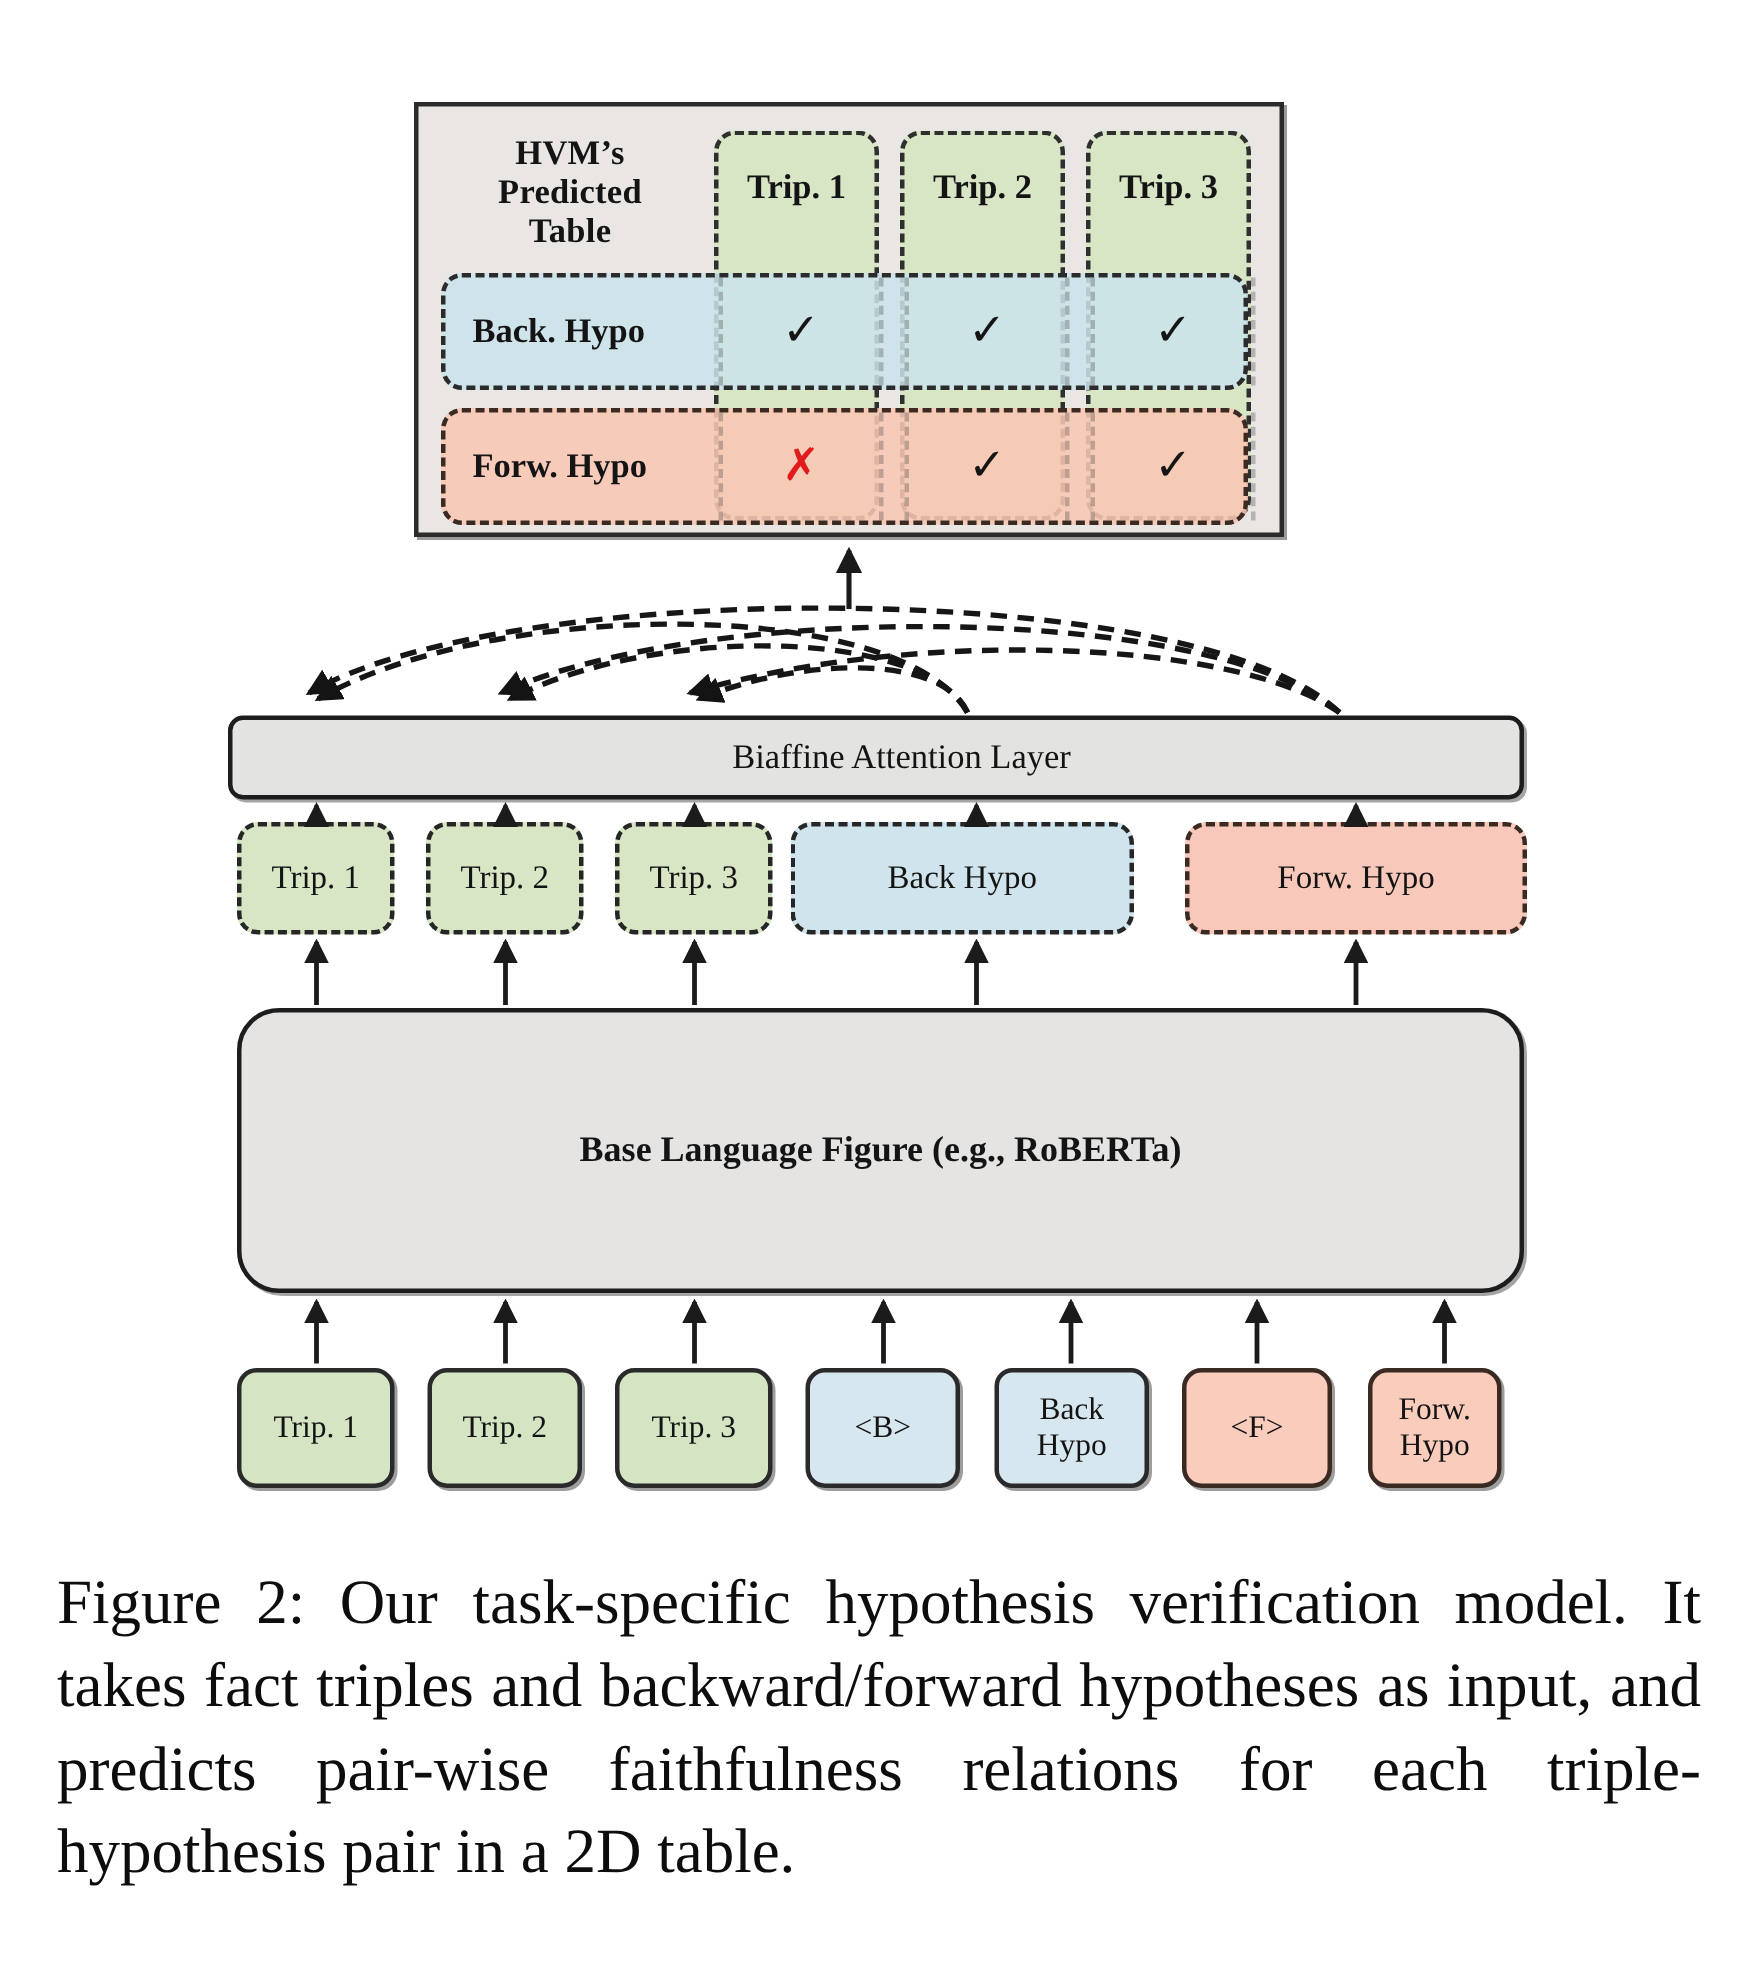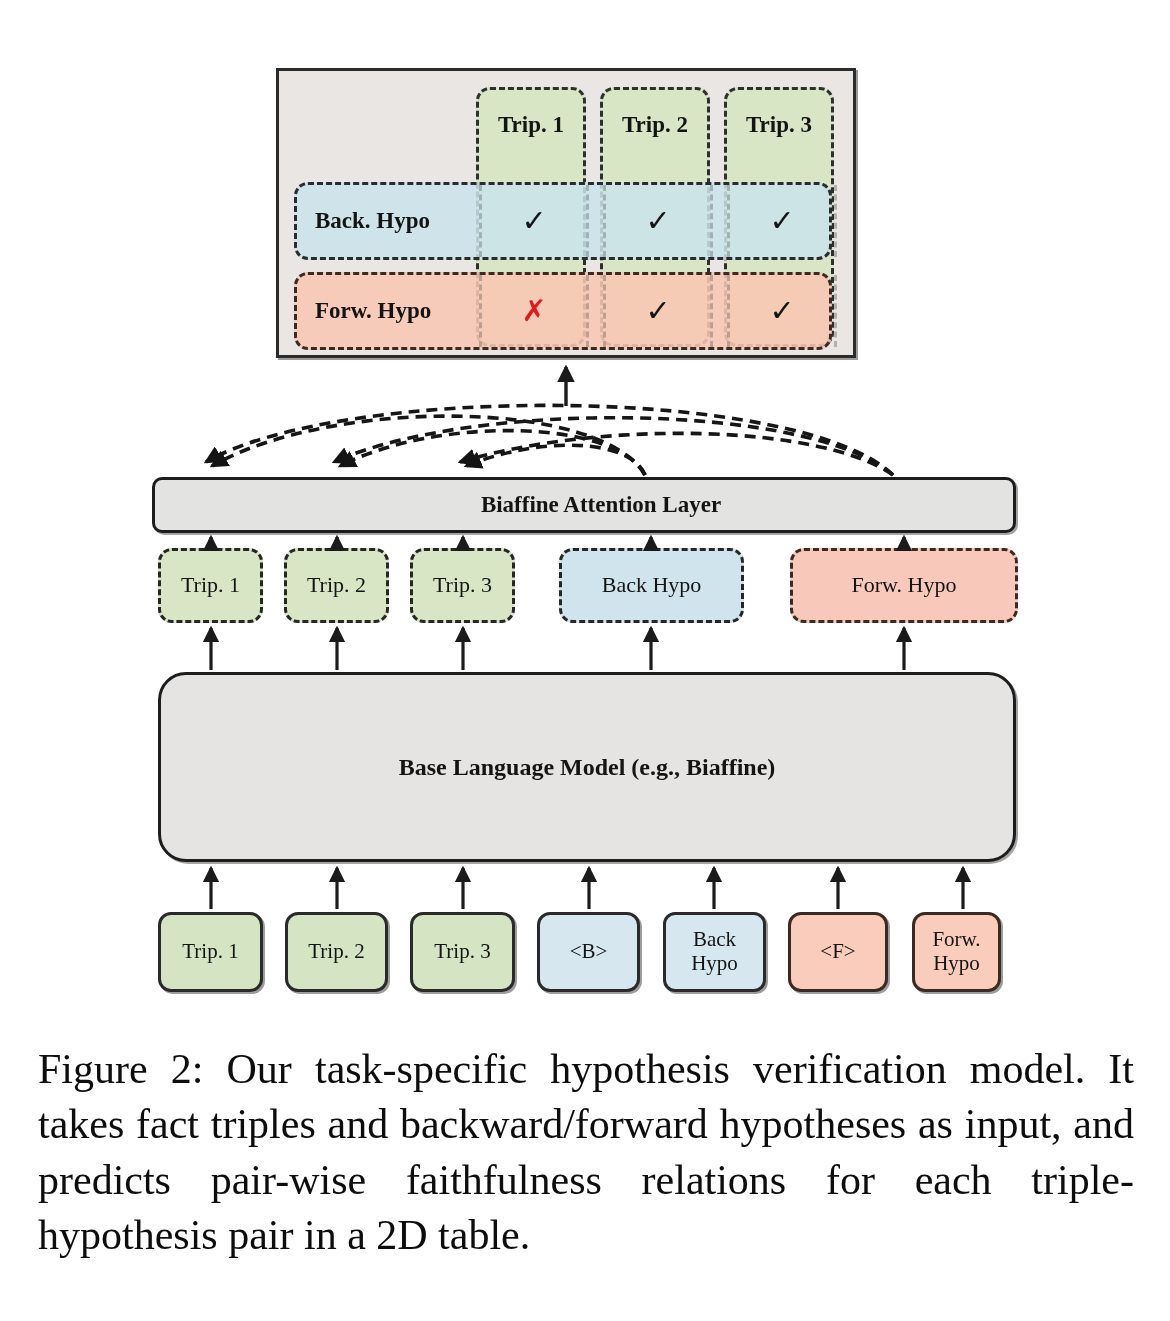--- a/index.html
+++ b/index.html
@@ -136,21 +136,21 @@
 
   
   .biaffine {
     left: 152px;
     top: 477px;
     width: 864px;
     height: 56px;
     background: #e3e3e1;
     border: 3px solid #1d1d1d;
     border-radius: 10px;
-    font-weight: bold;
+    font-weight: normal;
     font-size: 23px;
     box-shadow: 2px 2px 0 #a5a5a5;
     padding-left: 34px;
   }
 
   
   .hs {
     top: 548px;
     height: 75px;
     border: 3px dashed #262626;
@@ -212,20 +212,25 @@
     font-family: "Liberation Serif", "DejaVu Serif", serif;
   }
 </style>
 </head>
 <body>
 
 <div id="figure-root">
 
   <div class="node table-panel"></div>
 
+  <div class="node panel-title">
+    <span>HVM’s</span>
+    <span>Predicted</span>
+    <span>Table</span>
+  </div>
 
   <div class="node col-box col-1">Trip. 1</div>
   <div class="node col-box col-2">Trip. 2</div>
   <div class="node col-box col-3">Trip. 3</div>
 
   <div class="node row-box row-back">
     <div class="col-ghost g1"></div>
     <div class="col-ghost g2"></div>
     <div class="col-ghost g3"></div>
     <div class="row-label">Back. Hypo</div>
@@ -242,24 +247,24 @@
     <div class="cell c1 mark-x">✗</div>
     <div class="cell c2 mark-v">✓</div>
     <div class="cell c3 mark-v">✓</div>
   </div>
 
   <div class="node biaffine">Biaffine Attention Layer</div>
 
   <div class="node hs green" style="left:158px;width:105px;">Trip. 1</div>
   <div class="node hs green" style="left:284px;width:105px;">Trip. 2</div>
   <div class="node hs green" style="left:410px;width:105px;">Trip. 3</div>
-  <div class="node hs blue" style="left:559px;width:185px;">Back Hypo</div>
+  <div class="node hs blue" style="left:527px;width:229px;">Back Hypo</div>
   <div class="node hs orange" style="left:790px;width:228px;">Forw. Hypo</div>
 
-  <div class="node base-lm">Base Language Model (e.g., Biaffine)</div>
+  <div class="node base-lm">Base Language Figure (e.g., RoBERTa)</div>
 
   <div class="node tok green" style="left:158px;width:105px;">
     <span>Trip. 1</span>
   </div>
   <div class="node tok green" style="left:285px;width:103px;">
     <span>Trip. 2</span>
   </div>
   <div class="node tok green" style="left:410px;width:105px;">
     <span>Trip. 3</span>
   </div>

